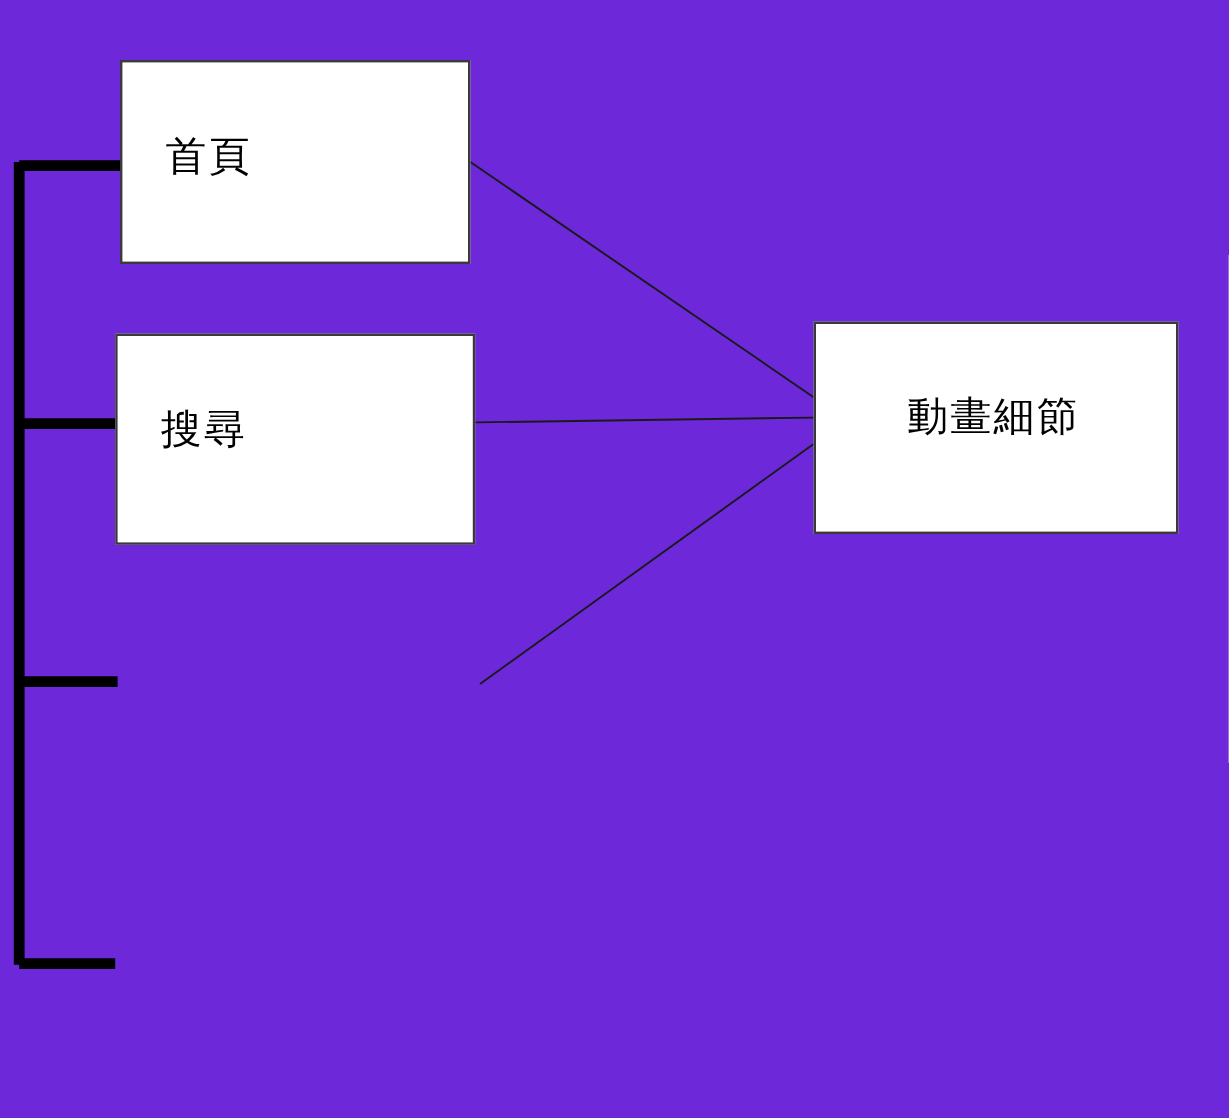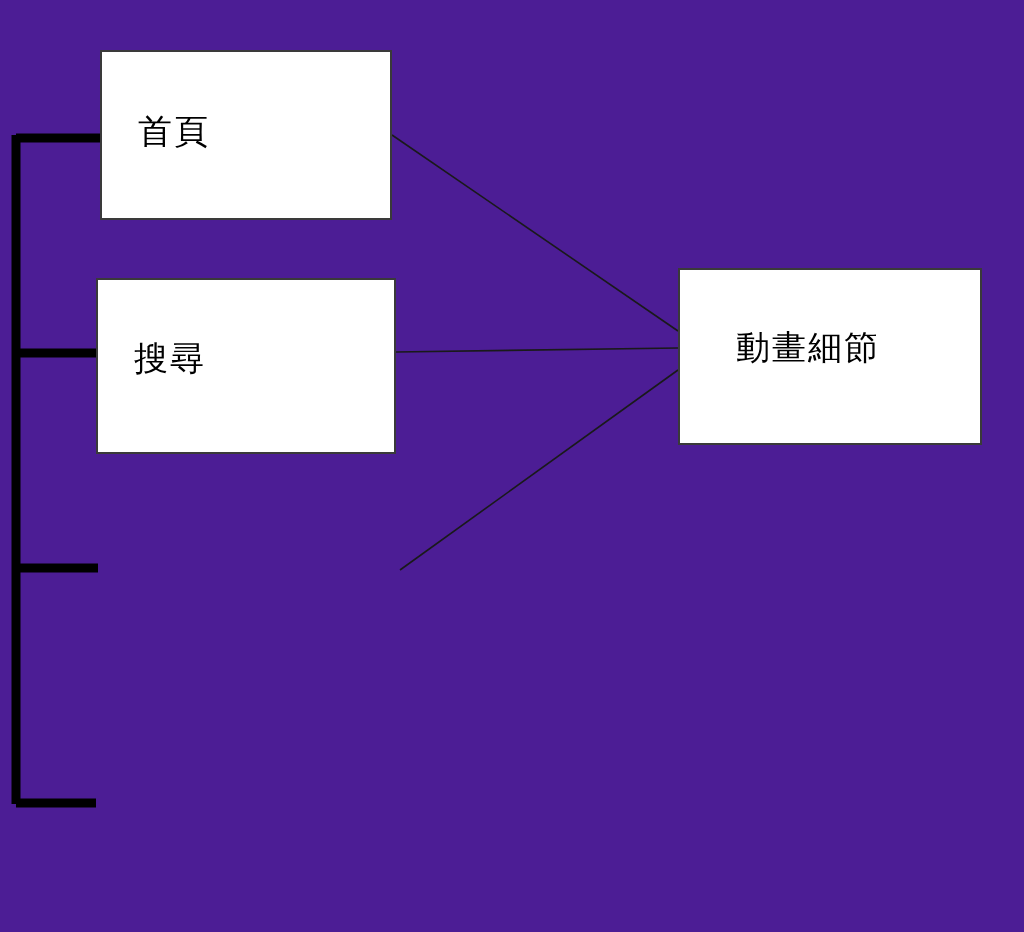--- a/index.html
+++ b/index.html
@@ -8,21 +8,21 @@
     padding: 0;
     background: #ffffff;
   }
   body {
     font-family: "DejaVu Sans", "Liberation Sans", sans-serif;
   }
   #canvas {
     position: relative;
     width: 1024px;
     height: 932px;
-    background: #4c1d95;
+    background: #6d28d9;
     overflow: hidden;
   }
   
   #connectors {
     position: absolute;
     left: 0;
     top: 0;
     width: 1024px;
     height: 932px;
     pointer-events: none;
@@ -84,16 +84,16 @@
     <span class="node-label" style="margin-left: 36px; margin-top: -9px;">首頁</span>
   </div>
 
   <div class="node-box" style="left: 96px; top: 278px; width: 300px; height: 176px;">
     <span class="node-label" style="margin-left: 36px; margin-top: -16px;">搜尋</span>
   </div>
 
 
 
   <div class="node-box" style="left: 678px; top: 268px; width: 304px; height: 177px;">
-    <span class="node-label" style="margin-left: 56px; margin-top: -18.5px;">動畫細節</span>
+    <span class="node-label" style="margin-left: 76px; margin-top: -18.5px;">動畫細節</span>
   </div>
 
 </div>
 
 </body></html>

